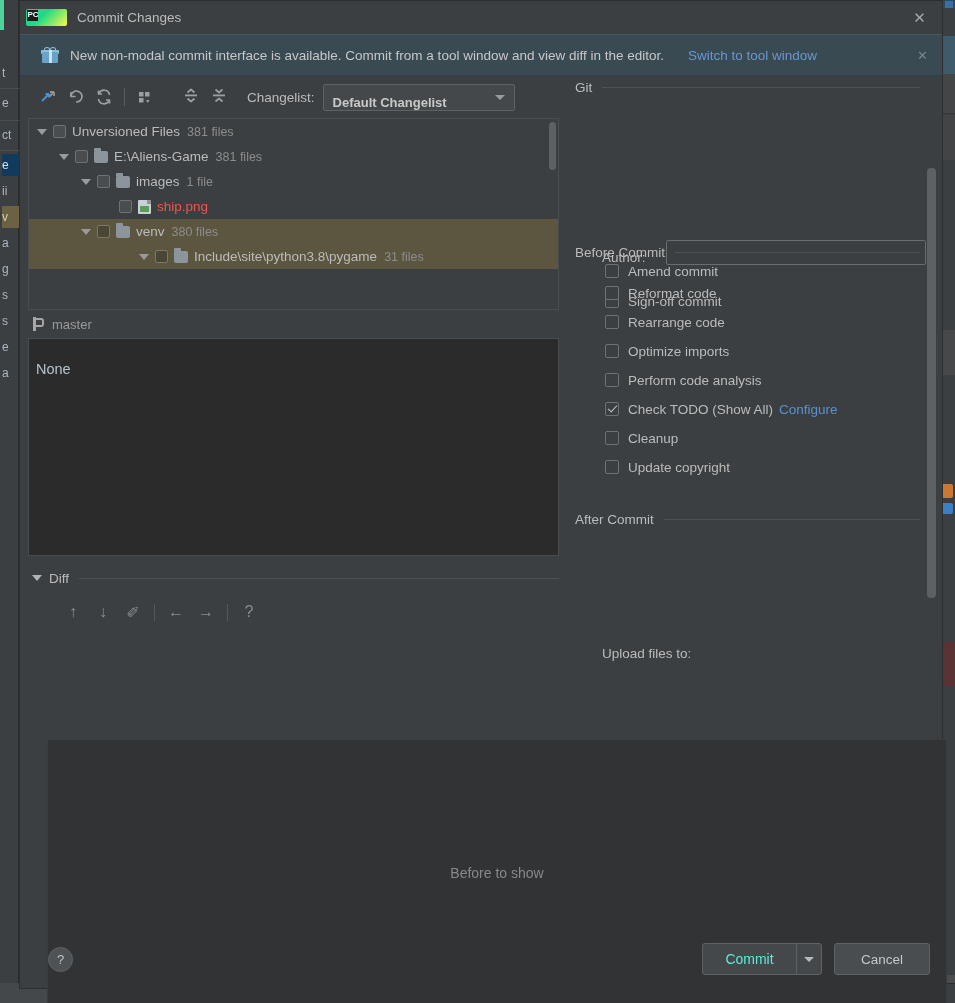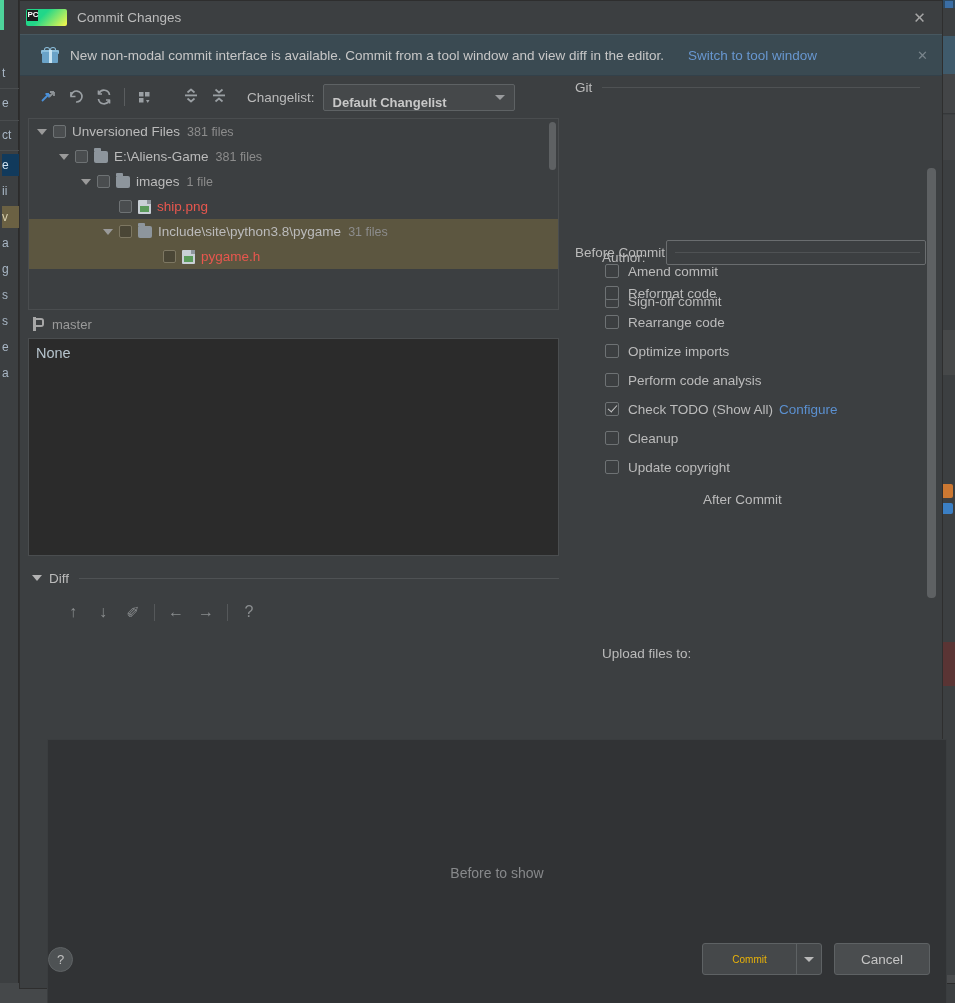--- a/index.html
+++ b/index.html
@@ -233,21 +233,21 @@
     margin-left: 10px; position: relative; cursor: pointer; flex: 0 0 auto;
   }
   .clock-icon::before {
     content: ""; position: absolute; left: 6px; top: 3px; width: 1.6px; height: 5.5px; background: #b0b0b0;
   }
   .clock-icon::after {
     content: ""; position: absolute; left: 6.5px; top: 7px; width: 4.5px; height: 1.6px; background: #b0b0b0;
   }
   .cm-box {
     flex: 0 0 auto; height: 218px; background: #2b2b2b;
-    border: 1px solid #4a4d4f; padding: 4px 7px;
+    border: 1px solid #4a4d4f; padding: 20px 7px;
   }
   .cm-text {
     font-size: 14.5px; color: #b6c4cd; line-height: 20px;
   }
 
   
   .diff-header {
     height: 28px; display: flex; align-items: center; flex: 0 0 auto; margin-top: 8px;
   }
   .diff-tw {
@@ -334,21 +334,21 @@
     position: absolute; right: 12px; top: 50%; transform: translateY(-50%);
     display: flex; align-items: center;
   }
   .commit-split {
     display: flex; align-items: stretch; height: 32px;
     border: 1px solid #5e6264; border-radius: 3px; overflow: hidden;
     background: #45484a;
   }
   .commit-main {
     width: 93px; display: flex; align-items: center; justify-content: center;
-    font-size: 10px; color: #eab308; cursor: default;
+    font-size: 14px; color: #5eead4; cursor: default;
   }
   .commit-arrow-btn {
     width: 25px; display: flex; align-items: center; justify-content: center;
     border-left: 1px solid #5e6264; cursor: pointer;
   }
   .commit-arrow {
     width: 0; height: 0; border-left: 5px solid transparent;
     border-right: 5px solid transparent; border-top: 5px solid #b9b9b9;
   }
   .cancel-btn {
@@ -500,32 +500,33 @@
               <span class="folder"></span>
               <span class="tname">images</span>
               <span class="tcount">1 file</span>
             </div>
             <div class="tree-row" style="padding-left: 74px;">
               <span style="width:16px;flex:0 0 auto"></span>
               <span class="cb"></span>
               <span class="fileicon"></span>
               <span class="tname red">ship.png</span>
             </div>
-            <div class="tree-row sel" style="padding-left: 74px;">
+            <div class="tree-row sel" style="padding-left: 52px;">
+              <span class="tw"></span>
+              <span class="cb"></span>
+              <span class="folder"></span>
+              <span class="tname">venv</span>
+              <span class="tcount">380 files</span>
+            </div>
+            <div class="tree-row sel" style="padding-left: 110px;">
               <span class="tw"></span>
               <span class="cb"></span>
               <span class="folder"></span>
               <span class="tname">Include\site\python3.8\pygame</span>
               <span class="tcount">31 files</span>
-            </div>
-            <div class="tree-row sel" style="padding-left: 118px;">
-              <span style="width:16px;flex:0 0 auto"></span>
-              <span class="cb"></span>
-              <span class="fileicon"></span>
-              <span class="tname red">pygame.h</span>
             </div>
           </div>
         <div class="tree-sb">
           <div class="tree-sb-thumb"></div>
         </div>
       </div>
 
       <div class="branch-row">
         <div class="branch-icon"></div>
         <div class="branch-name">master</div>
@@ -608,21 +609,21 @@
             <div class="chk-row" style="top: 351px;">
               <span class="chk"></span>
               <span class="chk-label">Cleanup</span>
             </div>
             <div class="chk-row" style="top: 380px;">
               <span class="chk"></span>
               <span class="chk-label">Update copyright</span>
             </div>
           </div>
 
-        <div class="sec-header" style="top:416px;flex-direction:column;">
+        <div class="sec-header" style="top:436px;">
           <div class="sec-title">After Commit</div>
           <div class="sec-line"></div>
         </div>
 
         <div class="upload-label">Upload files to:</div>
 
         <div class="right-sb"></div>
       </div>
     </div>
 

